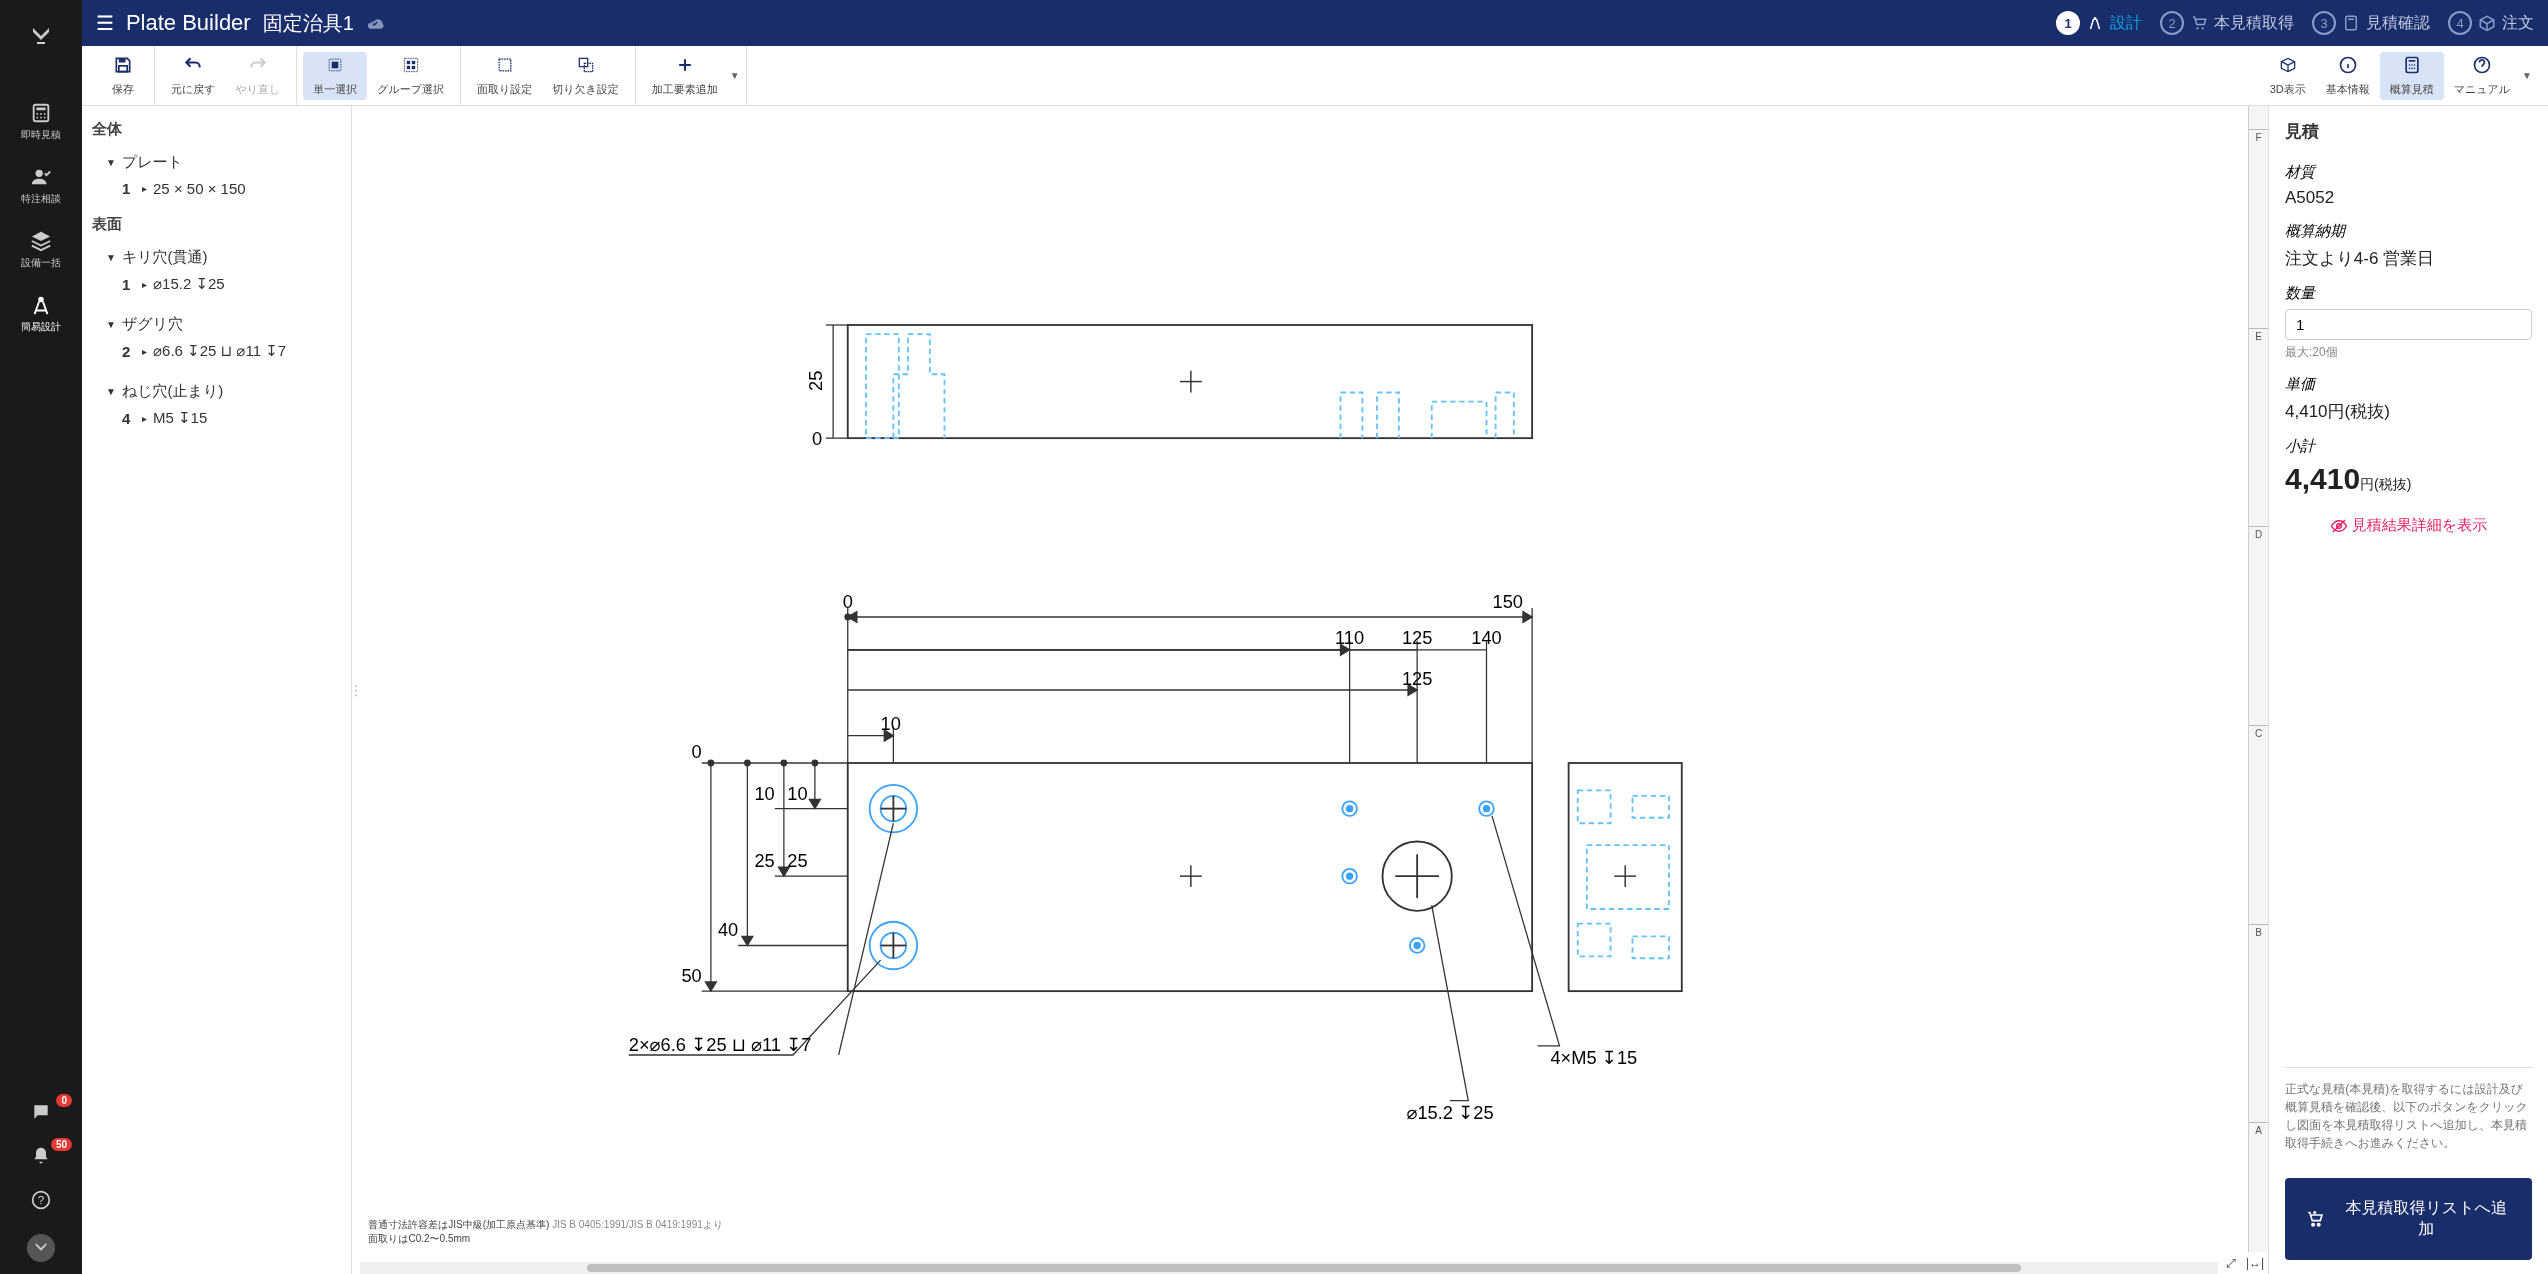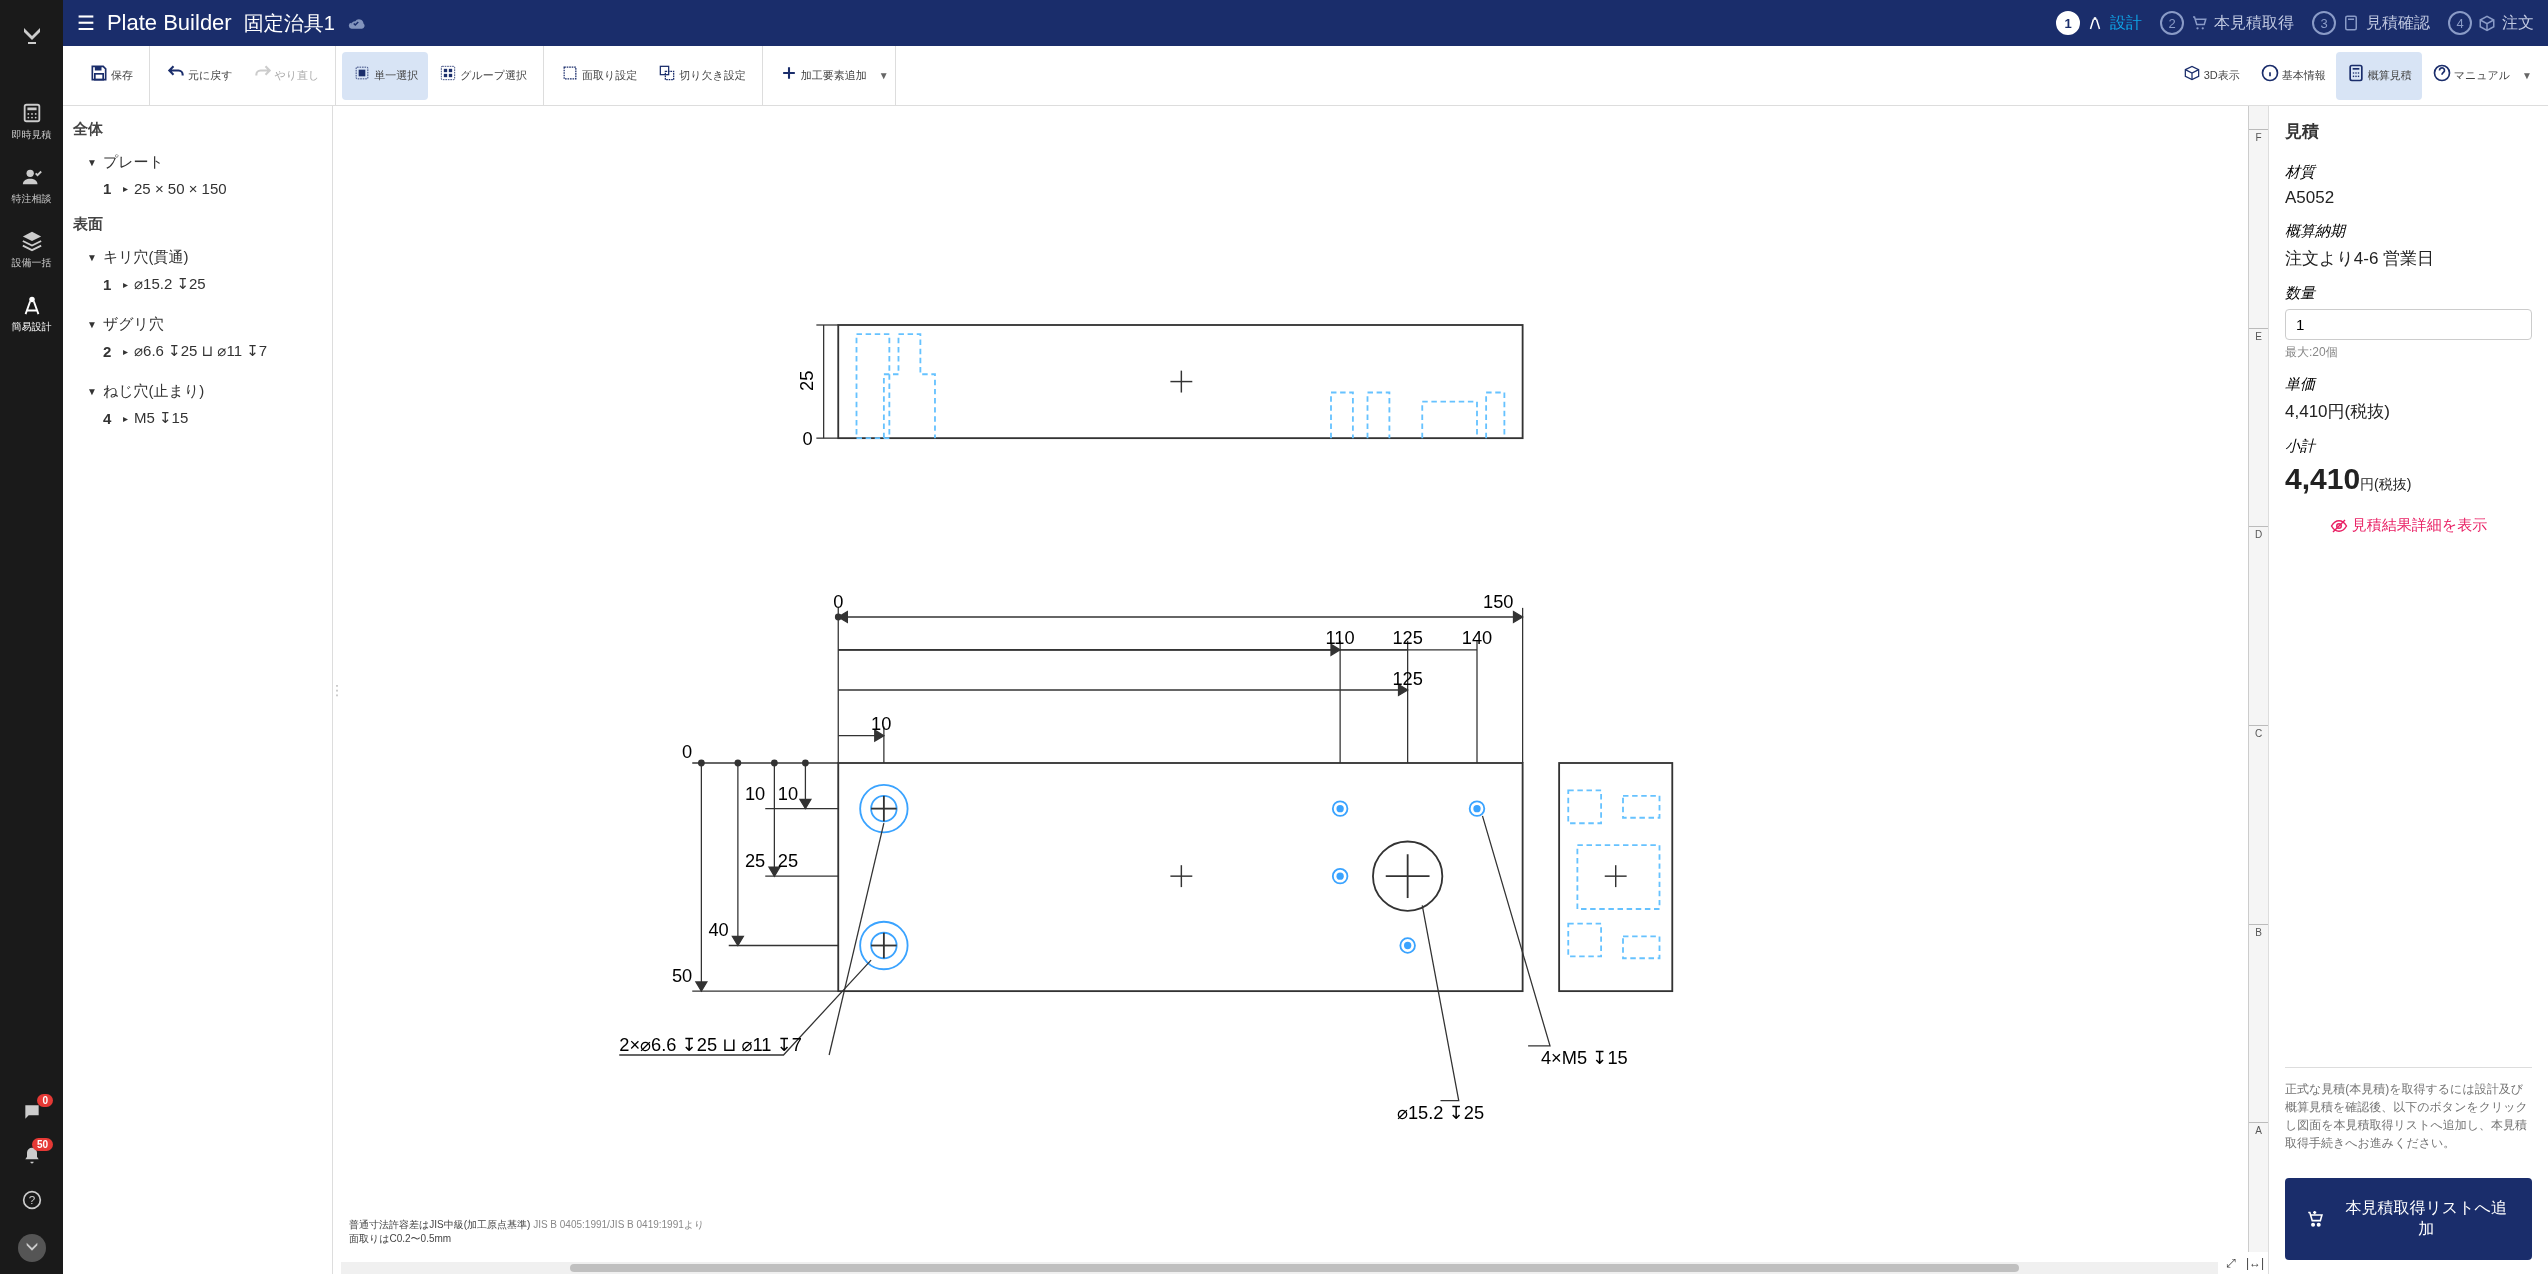--- a/index.html
+++ b/index.html
@@ -1,21 +1,21 @@
 <!DOCTYPE html>
 <html><head>
 <meta charset="utf-8">
 <style>
 * { box-sizing: border-box; margin: 0; padding: 0; }
 body { font-family: -apple-system, BlinkMacSystemFont, "Segoe UI", "Hiragino Sans", sans-serif; font-size: 14px; color: #333; overflow: hidden; }
 
 .app { display: flex; width: 100vw; height: 100vh; }
 
 
-.rail { width: 63px; background: #1a1a1a; display: flex; flex-direction: column; align-items: center; padding-top: 12px; color: #ccc; }
+.rail { width: 82px; background: #1a1a1a; display: flex; flex-direction: column; align-items: center; padding-top: 12px; color: #ccc; }
 .rail-item { display: flex; flex-direction: column; align-items: center; gap: 4px; padding: 12px 0; width: 100%; cursor: pointer; position: relative; }
 .rail-item.active { color: #fff; }
 .rail-item .label { font-size: 10px; }
 .rail-spacer { flex: 1; }
 .rail-badge { position: absolute; top: 4px; right: 10px; background: #e53935; color: #fff; border-radius: 10px; font-size: 10px; padding: 1px 5px; font-weight: bold; }
 
 .main { flex: 1; display: flex; flex-direction: column; min-width: 0; }
 
 
 .header { background: #1a2d6b; color: #fff; height: 46px; display: flex; align-items: center; padding: 0 14px; gap: 12px; }
@@ -28,21 +28,21 @@
 .step { display: flex; align-items: center; gap: 6px; font-size: 16px; }
 .step-num { width: 24px; height: 24px; border-radius: 50%; display: flex; align-items: center; justify-content: center; border: 2px solid #8a9bc7; color: #8a9bc7; font-size: 13px; }
 .step.active .step-num { background: #fff; color: #1a2d6b; border-color: #fff; font-weight: bold; }
 .step-label { color: #c0c8e0; }
 .step.active .step-label { color: #0ea5e9; }
 
 
 .toolbar { background: #fff; border-bottom: 1px solid #ddd; height: 60px; display: flex; align-items: center; padding: 0 10px; }
 .toolbar-group { display: flex; align-items: center; border-right: 1px solid #ddd; height: 100%; padding: 0 6px; }
 .toolbar-group:last-child { border-right: none; }
-.tb-btn { display: flex; flex-direction: row; align-items: center; justify-content: center; padding: 4px 10px; cursor: pointer; border-radius: 4px; height: 48px; min-width: 50px; gap: 2px; }
+.tb-btn { display: flex; flex-direction: column; align-items: center; justify-content: center; padding: 4px 10px; cursor: pointer; border-radius: 4px; height: 48px; min-width: 50px; gap: 2px; }
 .tb-btn.active { background: #d8e4f5; }
 .tb-btn .ico { font-size: 18px; color: #1a2d6b; }
 .tb-btn .ico.grey { color: #999; }
 .tb-btn .lbl { font-size: 11px; color: #444; white-space: nowrap; }
 .tb-btn.grey .lbl { color: #aaa; }
 .tb-dropdown { font-size: 10px; color: #666; align-self: center; padding-left: 2px; }
 .toolbar-spacer { flex: 1; }
 
 
 .body { flex: 1; display: flex; min-height: 0; }

